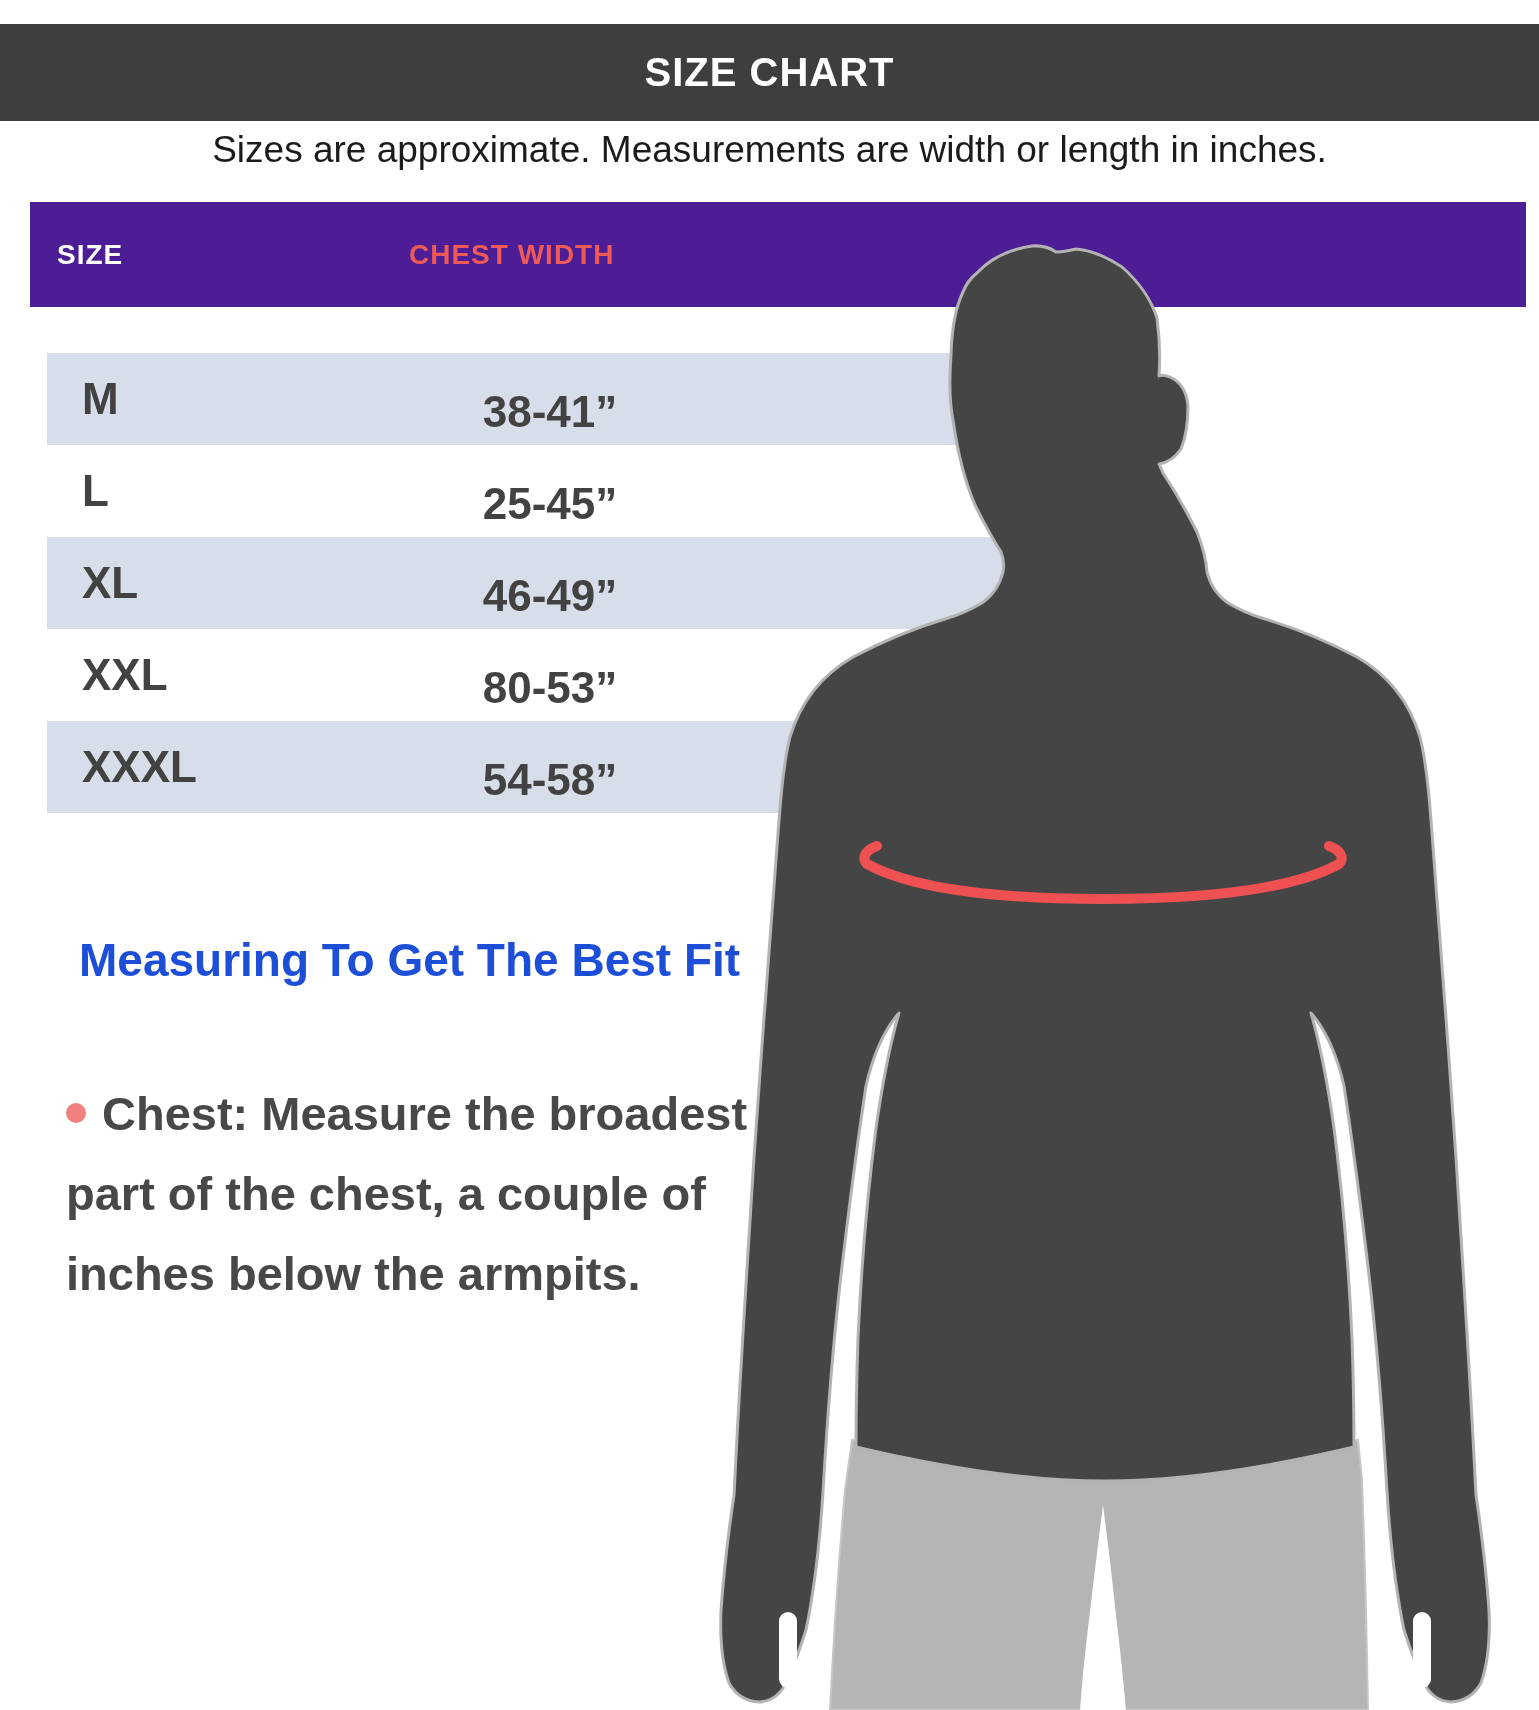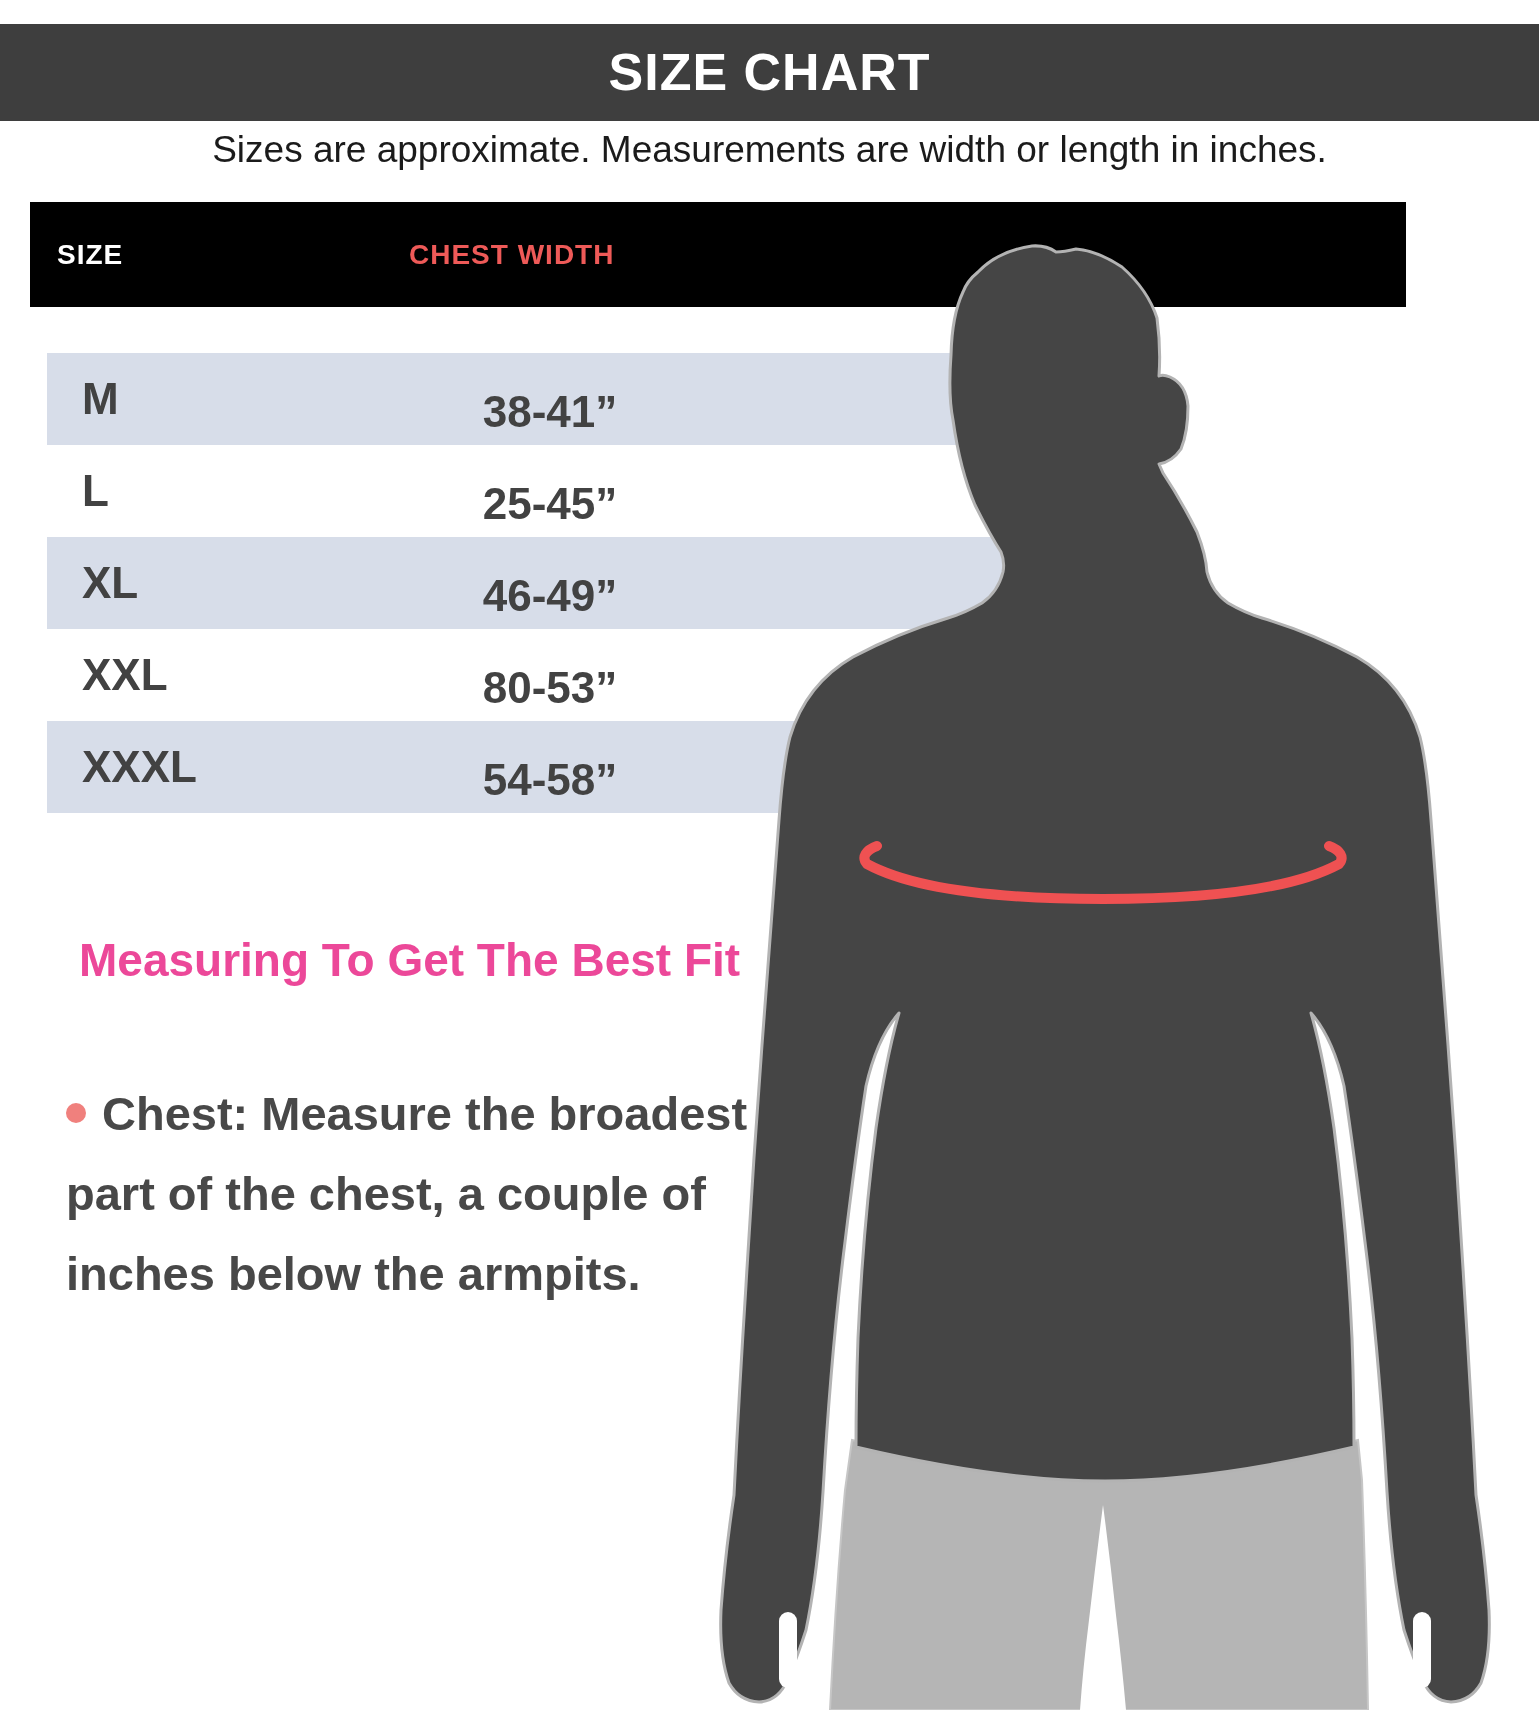--- a/index.html
+++ b/index.html
@@ -2,45 +2,45 @@
 <html><head>
 <meta charset="utf-8">
 <style>
   html,body{margin:0;padding:0;background:#ffffff;}
   #canvas{position:relative;width:1539px;height:1710px;background:#ffffff;overflow:hidden;
           font-family:"Liberation Sans","DejaVu Sans",sans-serif;}
 
   
   .title-bar{position:absolute;left:0;top:24px;width:1539px;height:97px;background:#3e3e3e;}
   .title-bar h1{margin:0;line-height:97px;text-align:center;color:#ffffff;
-                font-size:52px;font-weight:bold;letter-spacing:1px;}
+                font-size:40px;font-weight:bold;letter-spacing:1px;}
 
   
   .subtitle{position:absolute;left:0;top:130px;width:1539px;text-align:center;
             font-size:37px;color:#1b1b1b;line-height:40px;}
 
   
-  .thead{position:absolute;left:30px;top:202px;width:1376px;height:105px;background:#000000;}
+  .thead{position:absolute;left:30px;top:202px;width:1496px;height:105px;background:#4c1d95;}
   .thead .col-size{position:absolute;left:27px;top:0;line-height:105px;color:#ffffff;
                    font-size:28px;font-weight:bold;letter-spacing:1px;}
   .thead .col-chest{position:absolute;left:379px;top:0;line-height:105px;color:#ee5a58;
                     font-size:28px;font-weight:bold;letter-spacing:1px;}
 
   
   .rows{position:absolute;left:47px;top:353px;width:958px;z-index:1;}
   .row{position:relative;width:958px;height:92px;}
   .row.striped{background:#d7dde9;}
   .row .size-label{position:absolute;left:35px;top:0;line-height:92px;
                    font-size:44px;font-weight:bold;color:#424242;}
   .row .size-value{position:absolute;left:388px;top:13px;width:230px;text-align:center;
                    line-height:92px;font-size:44px;font-weight:bold;color:#424242;}
 
   
   .measure-heading{position:absolute;left:79px;top:932px;font-size:46px;font-weight:bold;
-                   color:#ec4899;line-height:56px;}
+                   color:#1d4ed8;line-height:56px;}
   .measure-para{position:absolute;left:66px;top:1074px;width:690px;font-size:47px;
                 font-weight:bold;color:#484848;line-height:80px;z-index:3;}
   .bullet-dot{display:inline-block;width:20px;height:20px;border-radius:50%;
               background:#f0807d;margin-right:16px;vertical-align:middle;
               position:relative;top:-5px;}
 
   
   .figure-wrap{position:absolute;left:700px;top:230px;width:800px;height:1480px;z-index:2;}
 </style>
 </head>

